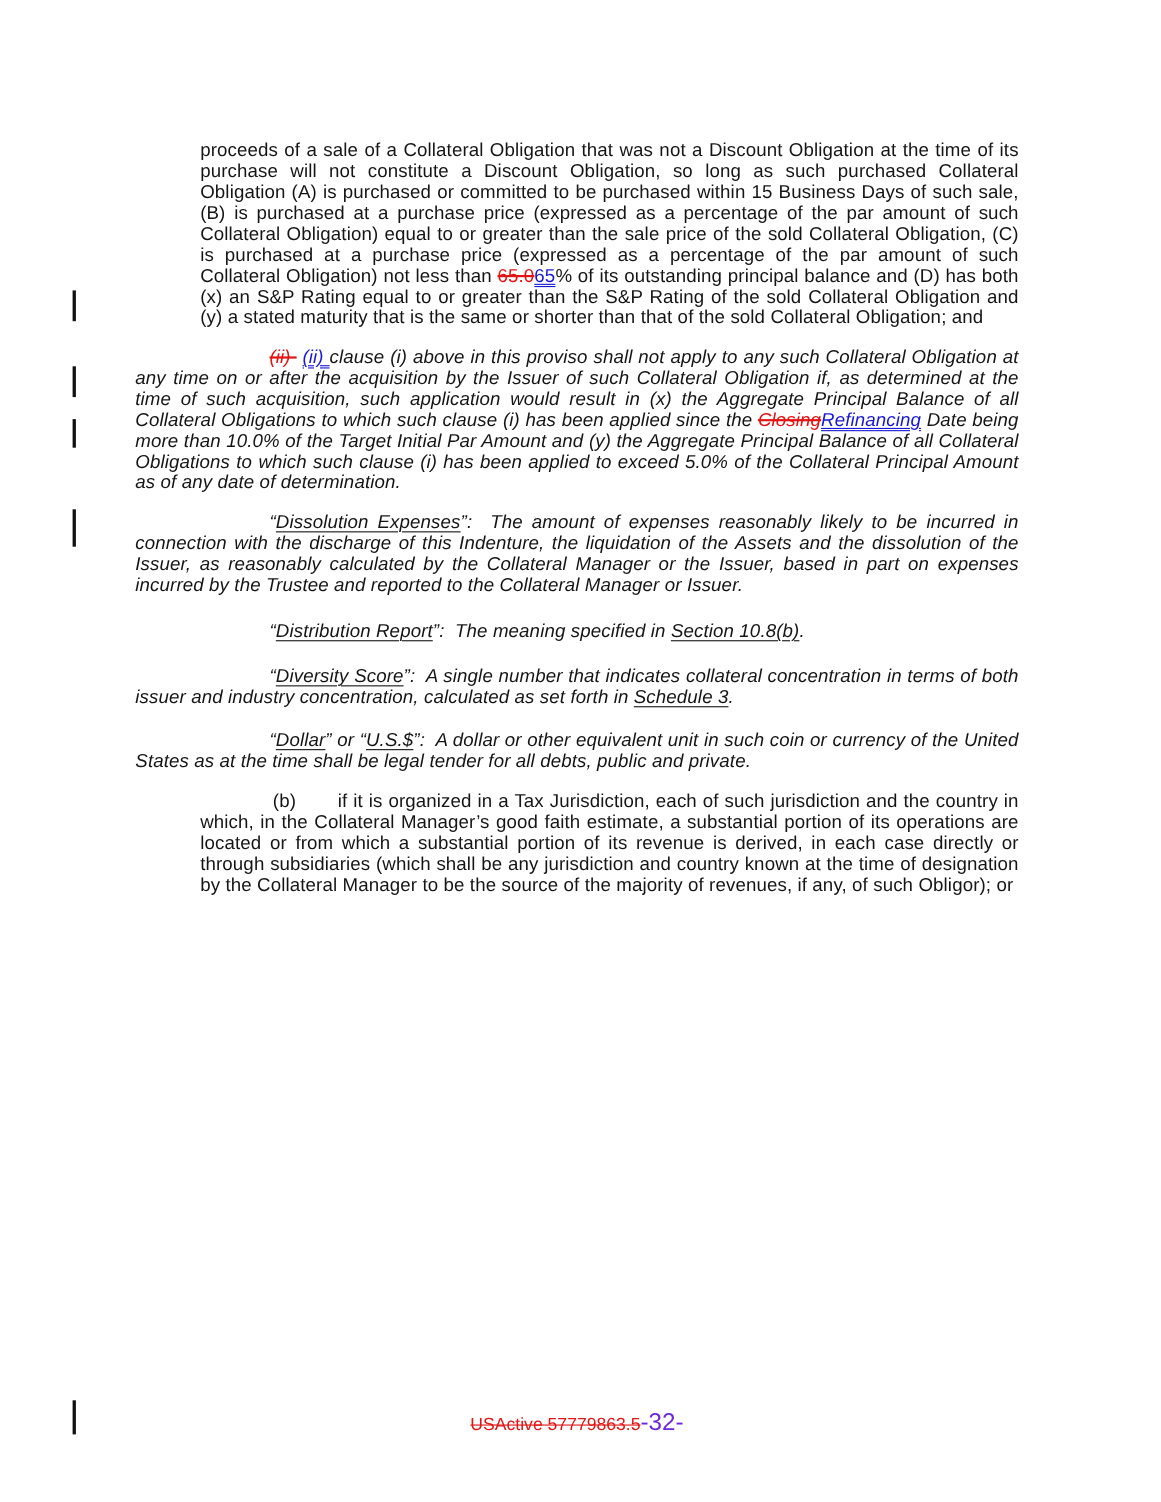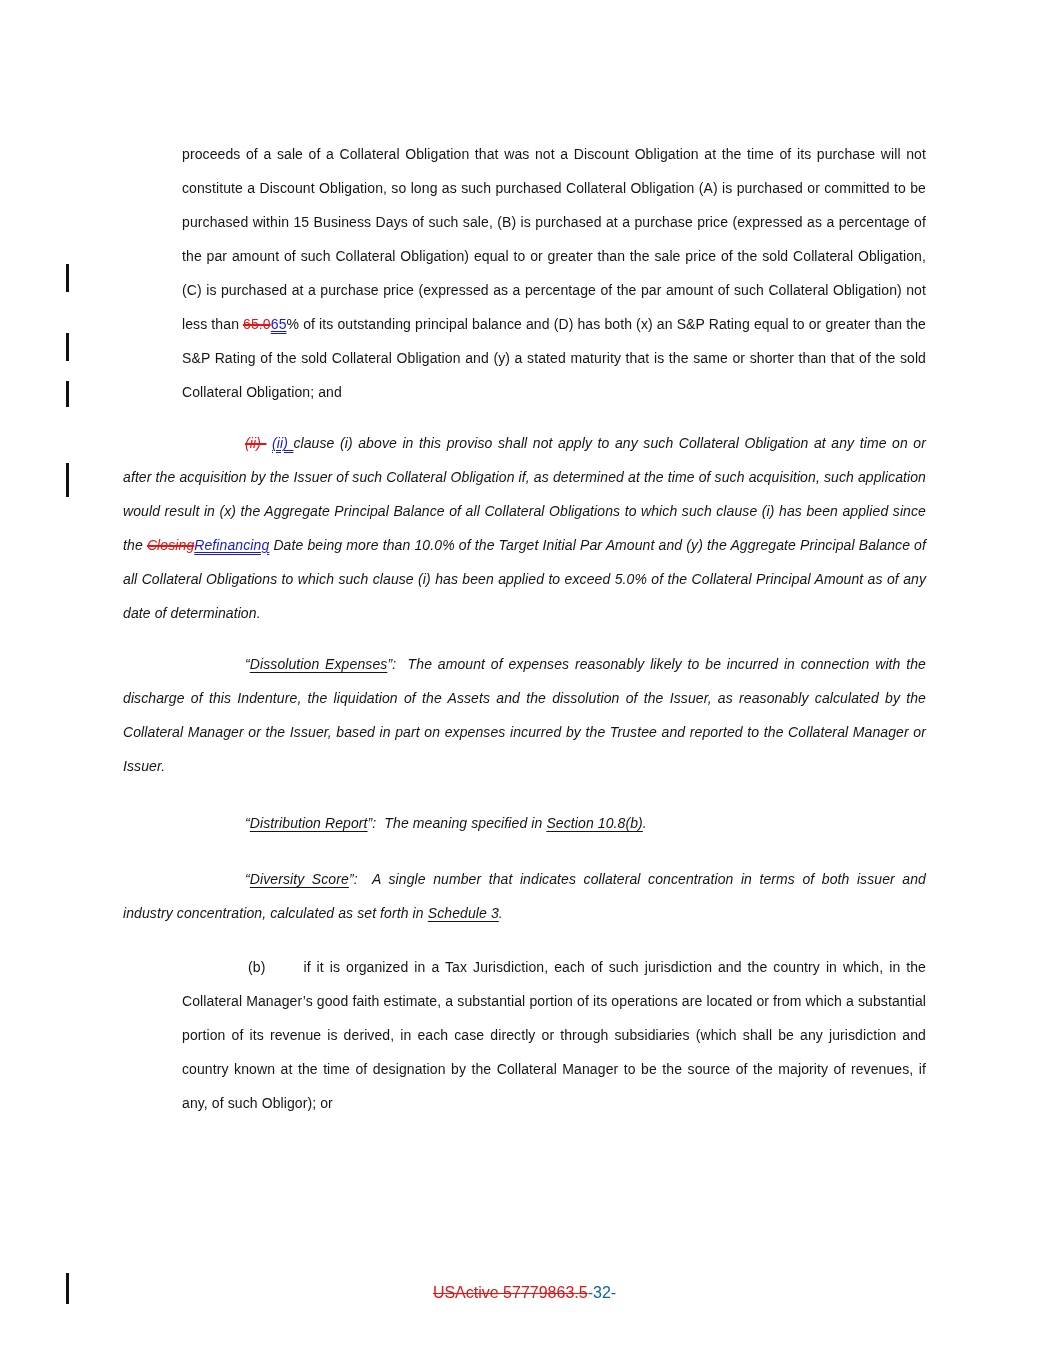--- a/index.html
+++ b/index.html
@@ -7,22 +7,22 @@
   .page {
     position:relative;
     width:1055px; height:1365px;
     background:#ffffff;
     font-family:"Liberation Sans", sans-serif;
     color:#151515;
     overflow:hidden;
   }
   .content {
     position:absolute;
-    left:123px; top:137px; width:803px;
-    font-size:14px; line-height:34px;
+    left:123px; top:127px; width:803px;
+    font-size:17px; line-height:19px;
     text-align:justify;
     letter-spacing:0.1px;
   }
   .content p { margin-bottom:20px; }
   p.block  { margin-left:59px; }
   p.indent { text-indent:122px;font-style:italic; }
   p.item   { margin-left:59px; text-indent:66px; }
   .tabgap  { display:inline-block; width:38px; }
   .u   { text-decoration:underline; text-underline-offset:3px; text-decoration-thickness:1.4px; }
   .del { color:#e31414; text-decoration:line-through; text-decoration-thickness:1.6px; }
@@ -37,21 +37,21 @@
     position:absolute; left:66px; width:2.5px; background:#111111;
   }
   .footer {
     position:absolute; left:123px; top:1281px; width:803px;
     text-align:center; line-height:24px;
   }
   .docid {
     color:#e31414; text-decoration:line-through;
     font-size:16px; text-decoration-thickness:1.3px;
   }
-  .pagenum { color:#0369a1; font-size:16px; }
+  .pagenum { color:#6d28d9; font-size:22px; }
 </style>
 </head>
 <body>
 
 <div class="page">
 
   <div class="changebar" style="top:264px;height:28px;"></div>
   <div class="changebar" style="top:333px;height:28px;"></div>
   <div class="changebar" style="top:381px;height:26px;"></div>
   <div class="changebar" style="top:463px;height:34px;"></div>
@@ -63,20 +63,21 @@
 
     <p class="indent" style="margin-bottom:17px;"><span class="del">(ii)&nbsp;</span> <span class="ins">(ii)&nbsp;</span><span>clause (i) above in this proviso shall not apply to any such Collateral Obligation at any time on or after the acquisition by the Issuer of such Collateral Obligation if, as determined at the time of such acquisition, such application would result in (x) the Aggregate Principal Balance of all Collateral Obligations to which such clause (i) has been applied since the </span><span class="del">Closing</span><span class="ins">Refinancing</span><span> Date being more than 10.0% of the Target Initial Par Amount and (y) the Aggregate Principal Balance of all Collateral Obligations to which such clause (i) has been applied to exceed 5.0% of the Collateral Principal Amount as of any date of determination.</span></p>
 
     <p class="indent" style="margin-bottom:23px;"><span>“</span><span class="u">Dissolution Expenses</span><span>”:&nbsp; The amount of expenses reasonably likely to be incurred in connection with the discharge of this Indenture, the liquidation of the Assets and the dissolution of the Issuer, as reasonably calculated by the Collateral Manager or the Issuer, based in part on expenses incurred by the Trustee and reported to the Collateral Manager or Issuer.</span></p>
 
     <p class="indent" style="margin-bottom:22px;"><span>“</span><span class="u">Distribution Report</span><span>”:&nbsp; The meaning specified in </span><span class="u">Section 10.8(b)</span><span>.</span></p>
 
     <p class="indent" style="margin-bottom:20px;"><span>“</span><span class="u">Diversity Score</span><span>”:&nbsp; A single number that indicates collateral concentration in terms of both issuer and industry concentration, calculated as set forth in </span><span class="u">Schedule 3</span><span>.</span></p>
 
 
+    <p class="indent" style="margin-bottom:18px;"><span>“</span><span class="u">Dollar</span><span>” or “</span><span class="u">U.S.$</span><span>”:&nbsp; A dollar or other equivalent unit in such coin or currency of the United States as at the time shall be legal tender for all debts, public and private.</span></p>
 
 
 
     <p class="item"><span>(b)</span><span class="tabgap"></span><span>if it is organized in a Tax Jurisdiction, each of such jurisdiction and the country in which, in the Collateral Manager’s good faith estimate, a substantial portion of its operations are located or from which a substantial portion of its revenue is derived, in each case directly or through subsidiaries (which shall be any jurisdiction and country known at the time of designation by the Collateral Manager to be the source of the majority of revenues, if any, of such Obligor); or</span></p>
 
   </div>
 
   <div class="footer"><span class="docid">USActive 57779863.5</span><span class="pagenum">-32-</span></div>
 
 </div>

